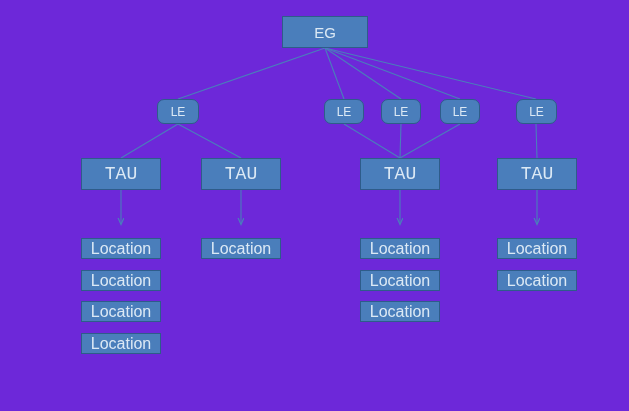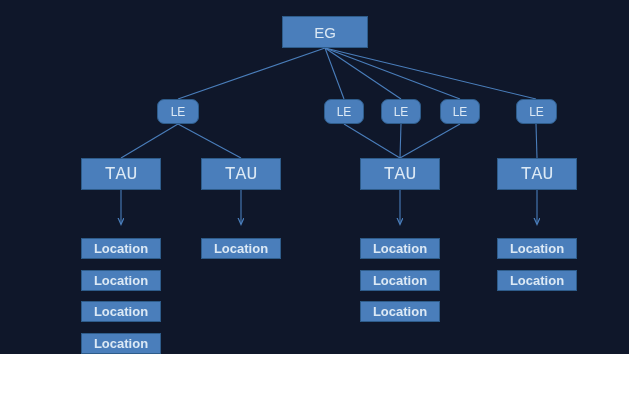--- a/index.html
+++ b/index.html
@@ -6,22 +6,22 @@
     margin: 0;
     padding: 0;
     background: #ffffff;
   }
   body {
     font-family: "Liberation Sans", sans-serif;
   }
   #canvas {
     position: relative;
     width: 629px;
-    height: 354px;
-    background: #0f172a;
+    height: 411px;
+    background: #6d28d9;
     overflow: hidden;
   }
   #edges {
     position: absolute;
     left: 0;
     top: 0;
     width: 629px;
     height: 411px;
     pointer-events: none;
   }
@@ -43,22 +43,21 @@
   }
   .node-le {
     border-radius: 7px;
     font-size: 12px;
   }
   .node-tau {
     font-size: 18px;
     font-family: Liberation Mono, monospace;
   }
   .node-location {
-    font-size: 13px;
-    font-weight: bold;
+    font-size: 16px;
   }
 </style>
 </head>
 <body>
 
 <div id="canvas">
   <svg id="edges" viewBox="0 0 629 411" width="629" height="411" xmlns="http://www.w3.org/2000/svg">
     <defs>
       <marker id="arrowhead" markerWidth="7" markerHeight="7" refX="5.6" refY="3" orient="auto" markerUnits="strokeWidth">
         <path d="M0,0.3 L6,3 L0,5.7" fill="none" stroke="#4A7EBB" stroke-width="1.1"></path>

